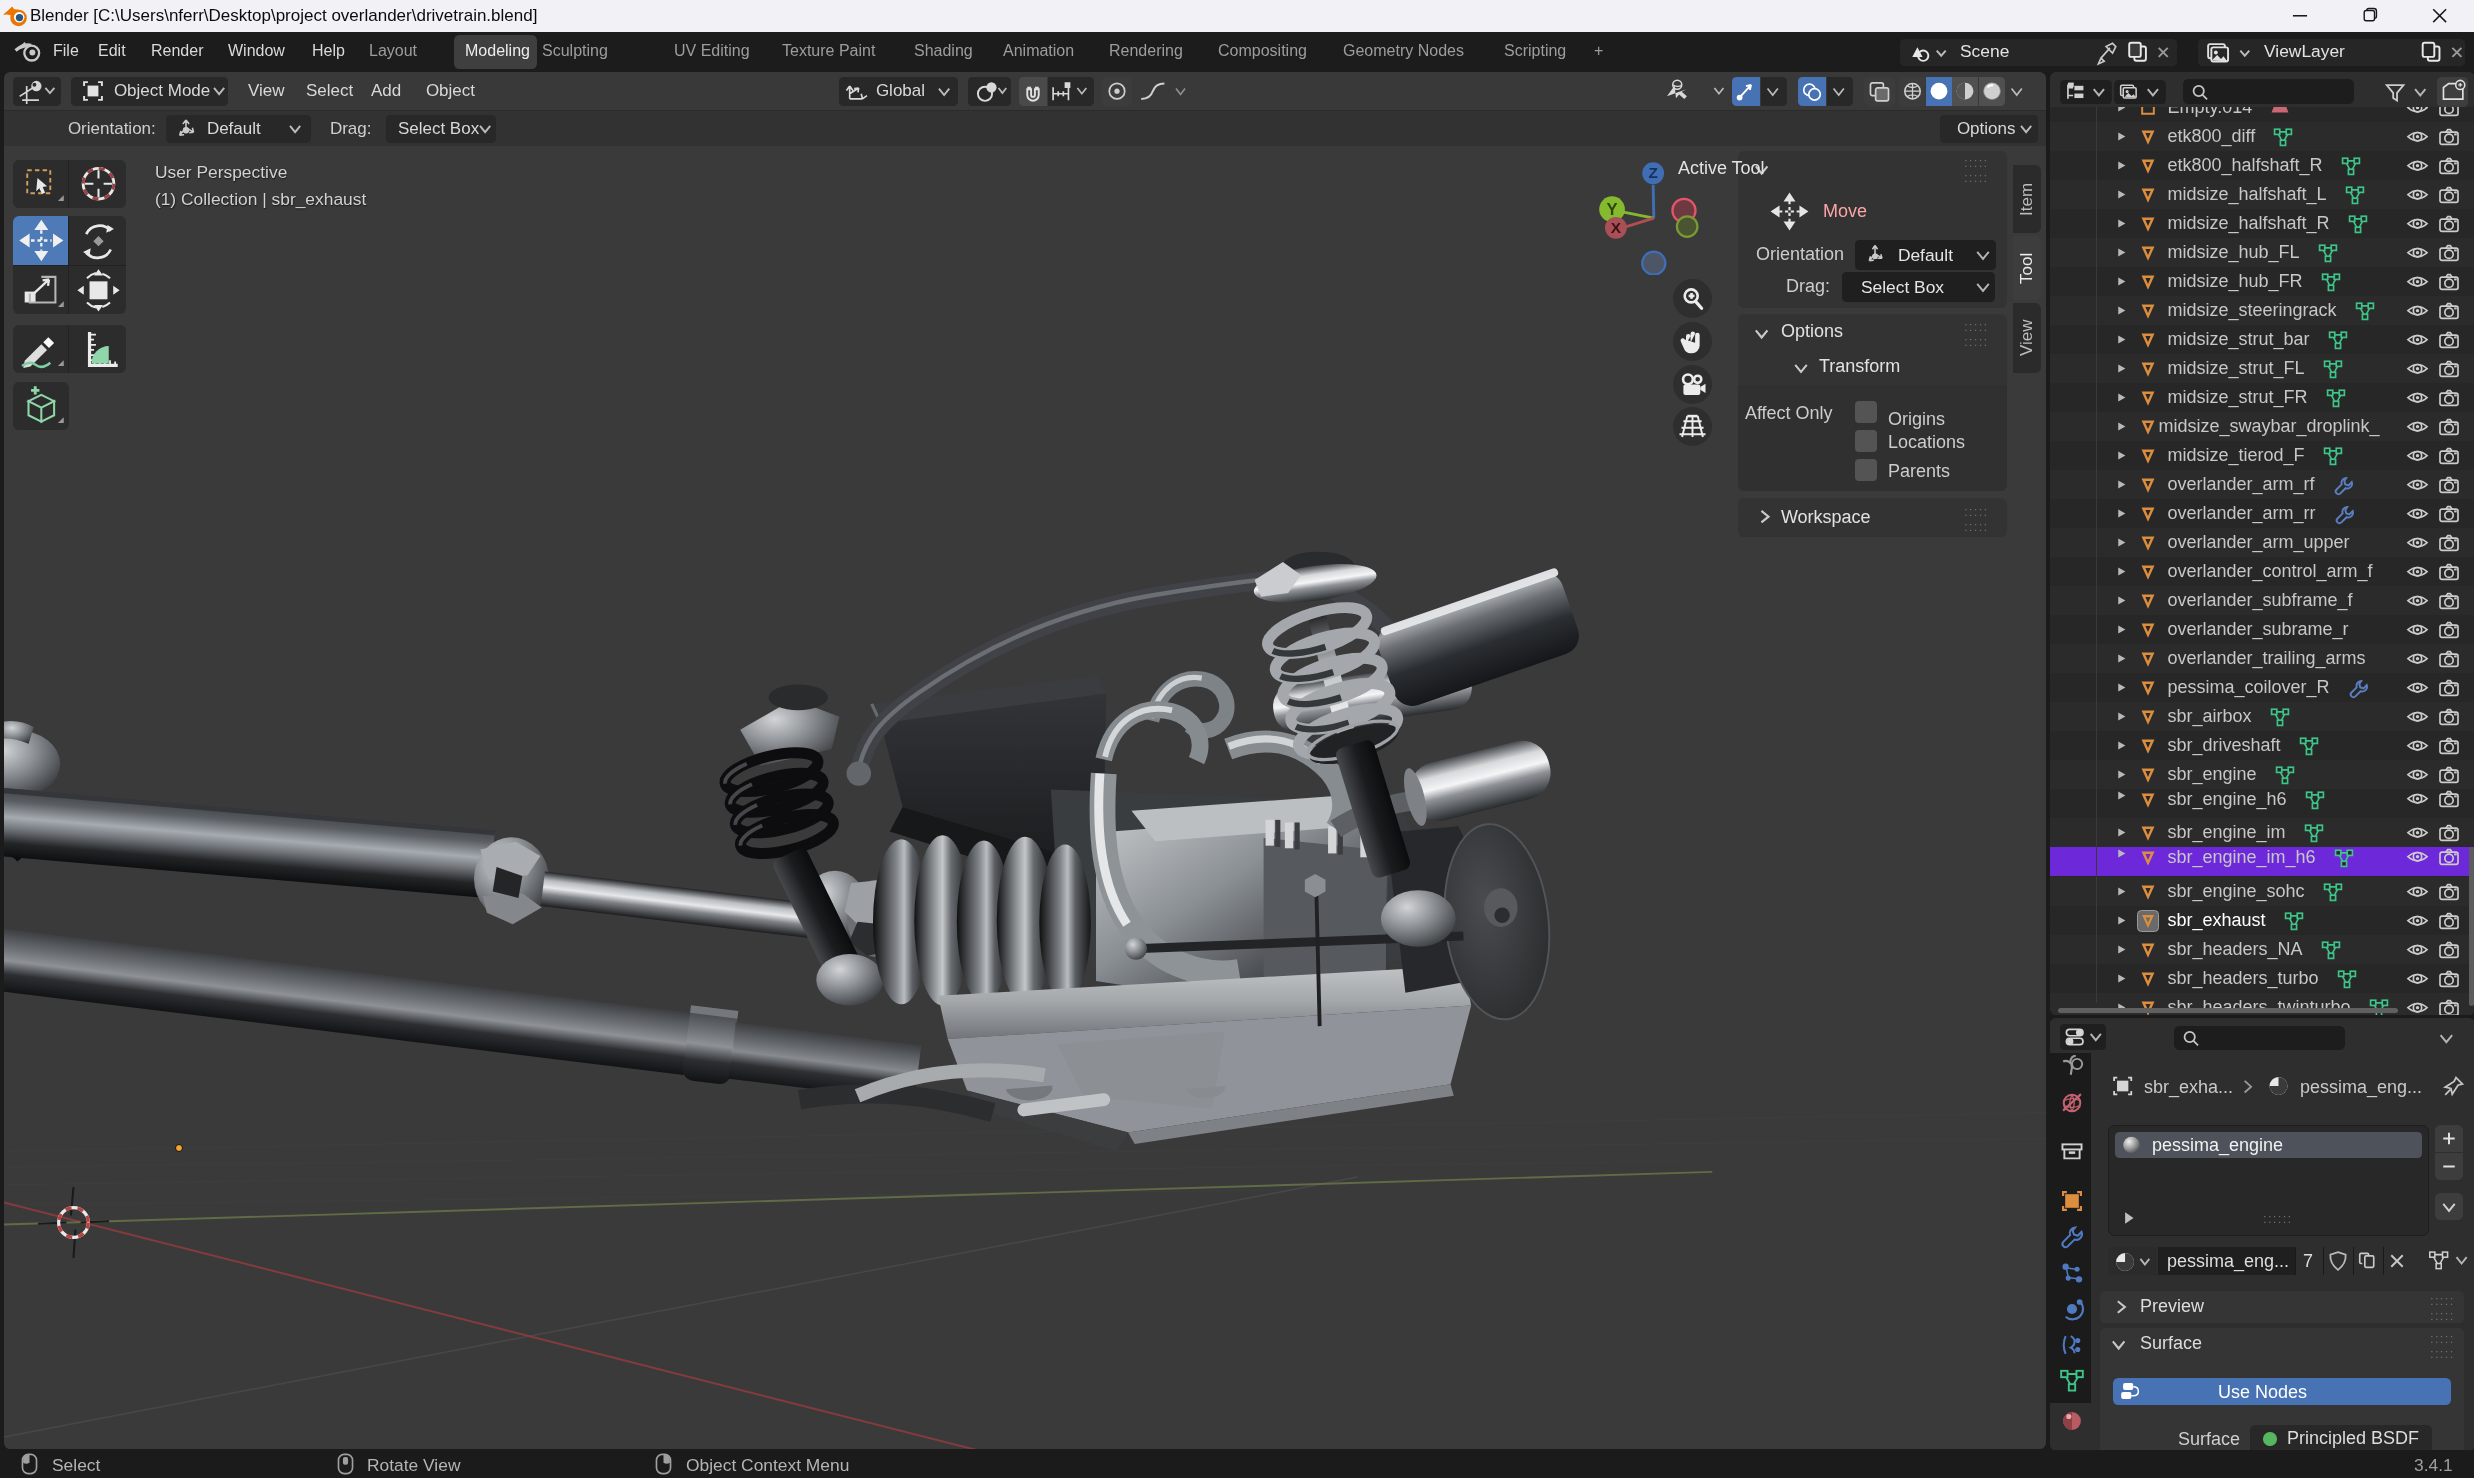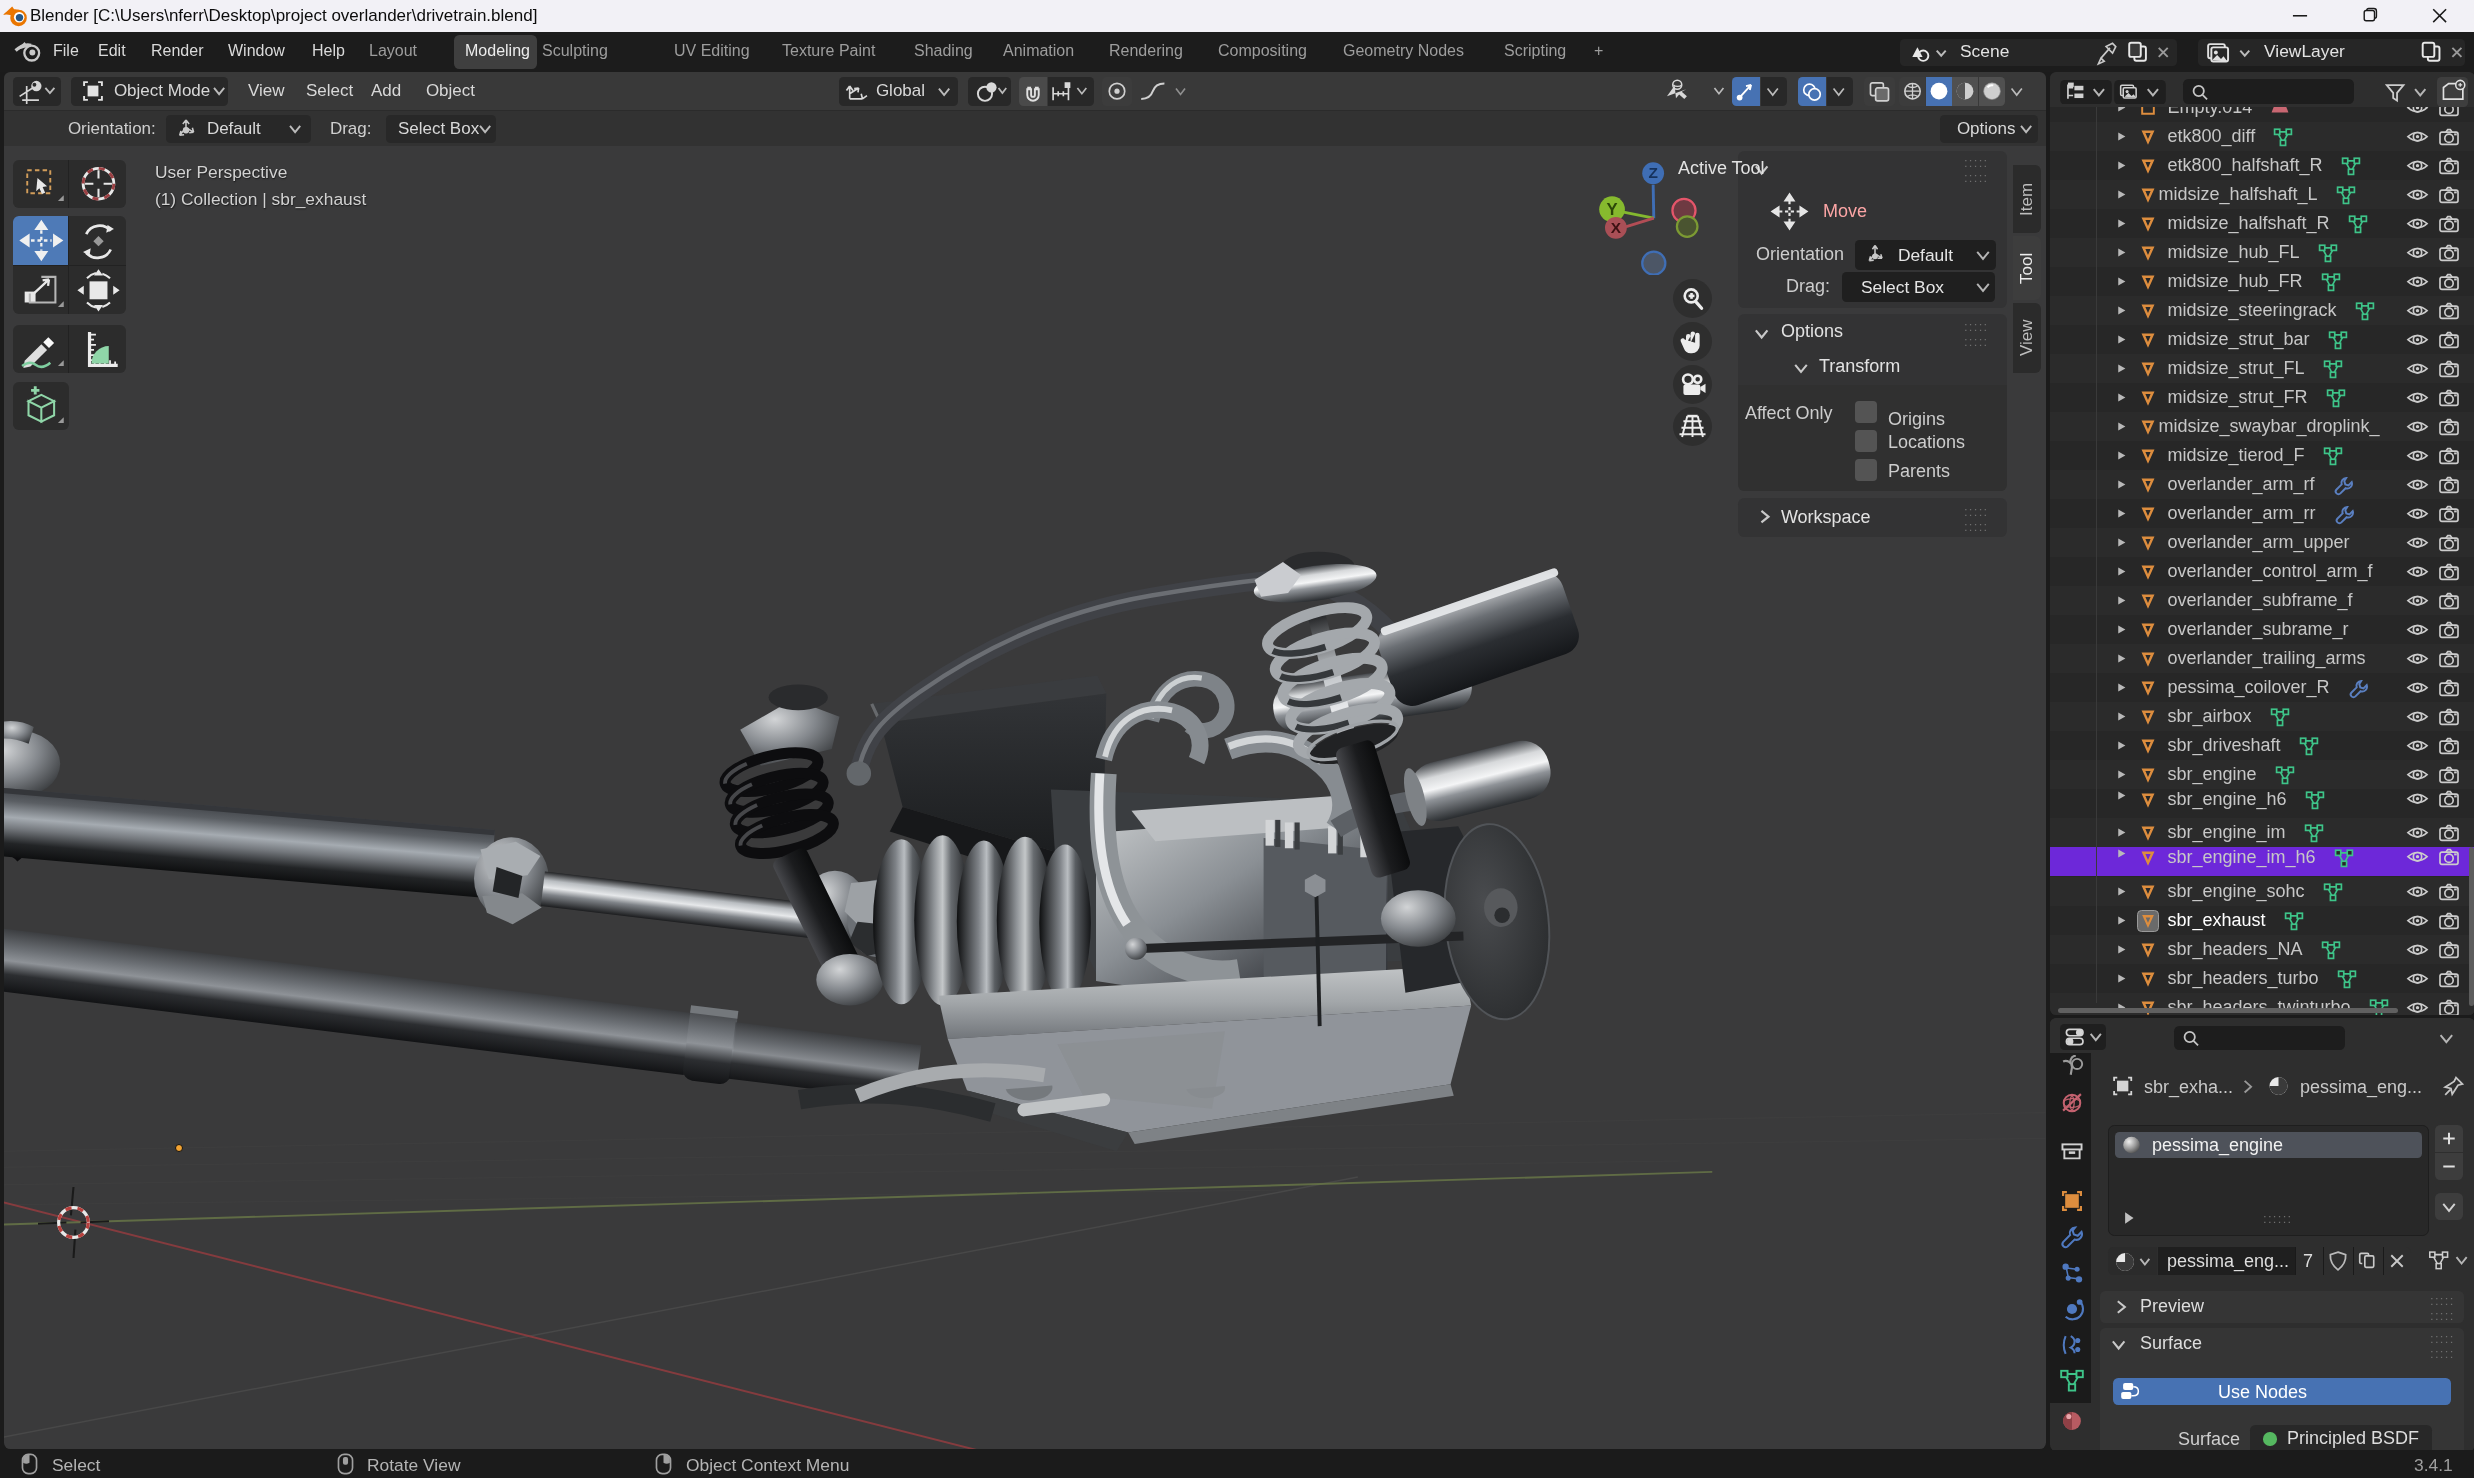--- a/index.html
+++ b/index.html
@@ -800,21 +800,21 @@
         </svg>
       </div>
       <div class="orow abs" style="top:108px;background:#2b2b2b;display:flex;align-items:center;">
         <div style="width:49px;flex:none;"></div>
         <svg style="width:13px;height:13px;flex:none;margin-left:15.5px;" viewBox="0 0 20 20">
           <path d="M5,4 L16,10 L5,16 Z" fill="#b9b9b9"></path>
         </svg>
         <svg class="oicon" style="flex:none;margin-left:9px;" viewBox="0 0 34 34">
           <path d="M7,7 L27,7 L17,29 Z M13,11 L21,11 L17,20 Z" fill="#dd8d3e" fill-rule="evenodd"></path>
         </svg>
-        <div class="nm" style="color:#c7c7c7;white-space:nowrap;">midsize_halfshaft_L</div>
+        <div class="nm" style="margin-left:9px;color:#c7c7c7;white-space:nowrap;">midsize_halfshaft_L</div>
         <svg class="oicon" style="margin-left:17px;flex:none;" viewBox="0 0 34 34">
           <g stroke="#3ec489" stroke-width="2.6" fill="none">
             <path d="M8,9 L26,9 L17,26 Z"></path>
             <rect x="4" y="5" width="8" height="8" fill="#272727"></rect>
             <rect x="22" y="5" width="8" height="8" fill="#272727"></rect>
             <rect x="13" y="22" width="8" height="8" fill="#272727"></rect>
           </g>
         </svg>
         <div style="flex:1;"></div>
         <svg style="width:23px;height:19.3px;flex:none;" viewBox="0 0 36 30">

